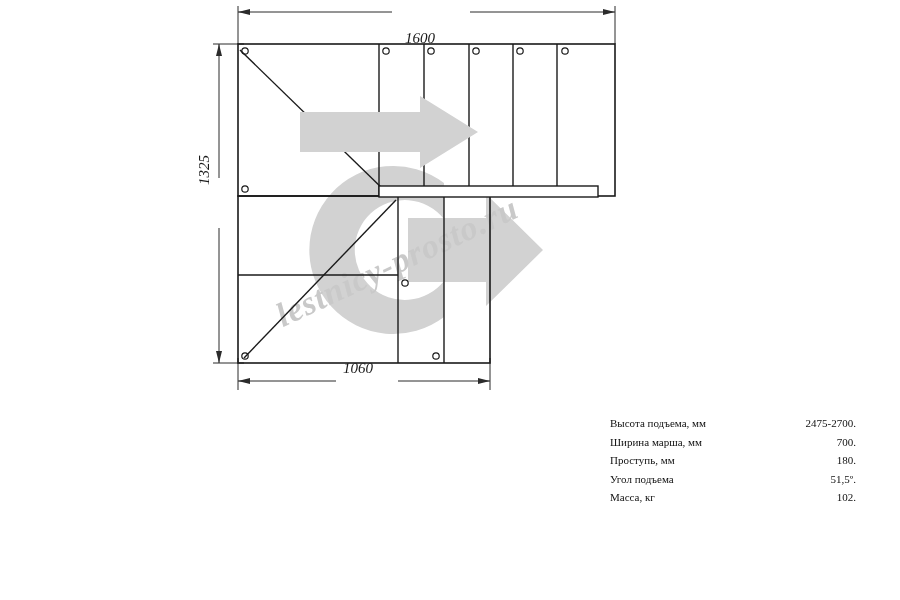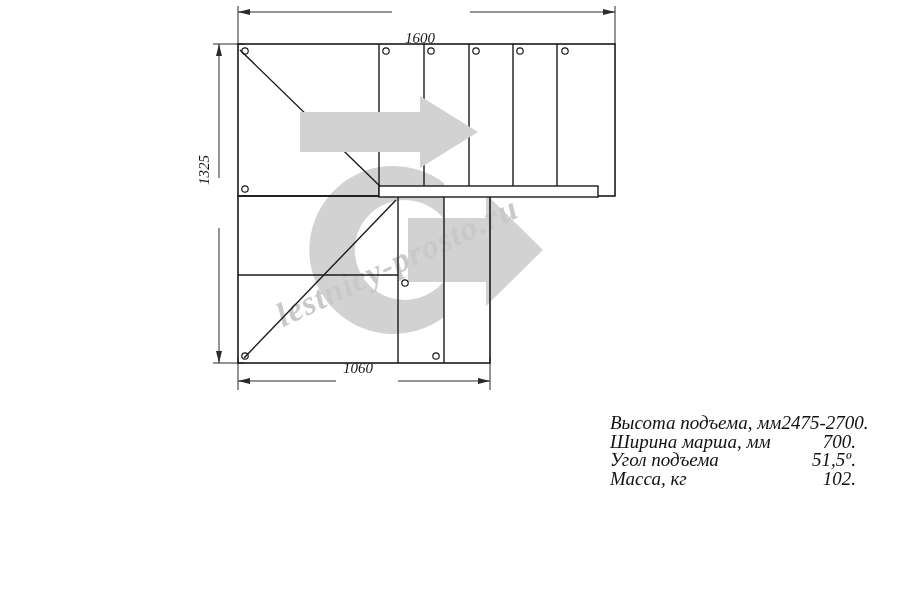--- a/index.html
+++ b/index.html
@@ -49,22 +49,21 @@
     top: 185px;
     transform: rotate(-90deg);
     transform-origin: left top;
   }
   #spec-table {
     position: absolute;
     left: 610px;
     top: 414px;
     width: 246px;
     font-family: "Liberation Serif", serif;
-    font-style: italic;
-    font-size: 19px;
+    font-size: 11px;
     line-height: 18.6px;
     color: #111111;
   }
   #spec-table .spec-row {
     display: flex;
     justify-content: space-between;
     align-items: baseline;
   }
   #spec-table .spec-name {
     text-align: left;
@@ -192,20 +191,24 @@
   <div id="spec-table">
     <div class="spec-row">
       <span class="spec-name">Высота подъема, мм</span>
       <span class="spec-value">2475-2700.</span>
     </div>
     <div class="spec-row">
       <span class="spec-name">Ширина марша, мм</span>
       <span class="spec-value">700.</span>
     </div>
     <div class="spec-row">
+      <span class="spec-name">Проступь, мм</span>
+      <span class="spec-value">180.</span>
+    </div>
+    <div class="spec-row">
       <span class="spec-name">Угол подъема</span>
       <span class="spec-value">51,5º.</span>
     </div>
     <div class="spec-row">
       <span class="spec-name">Масса, кг</span>
       <span class="spec-value">102.</span>
     </div>
   </div>
 
 </div>

